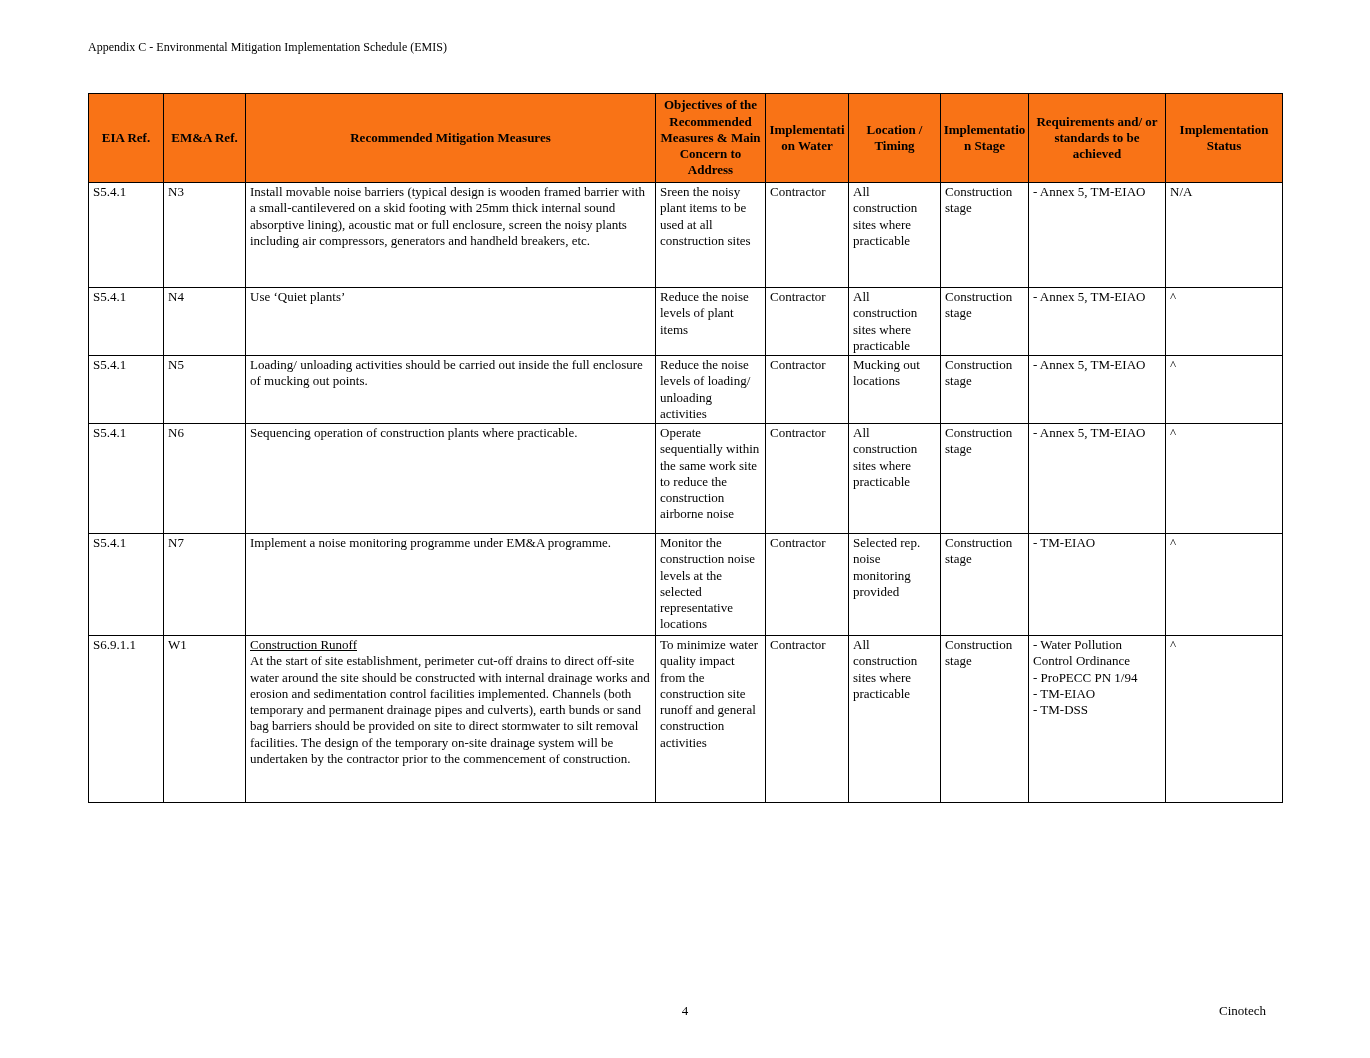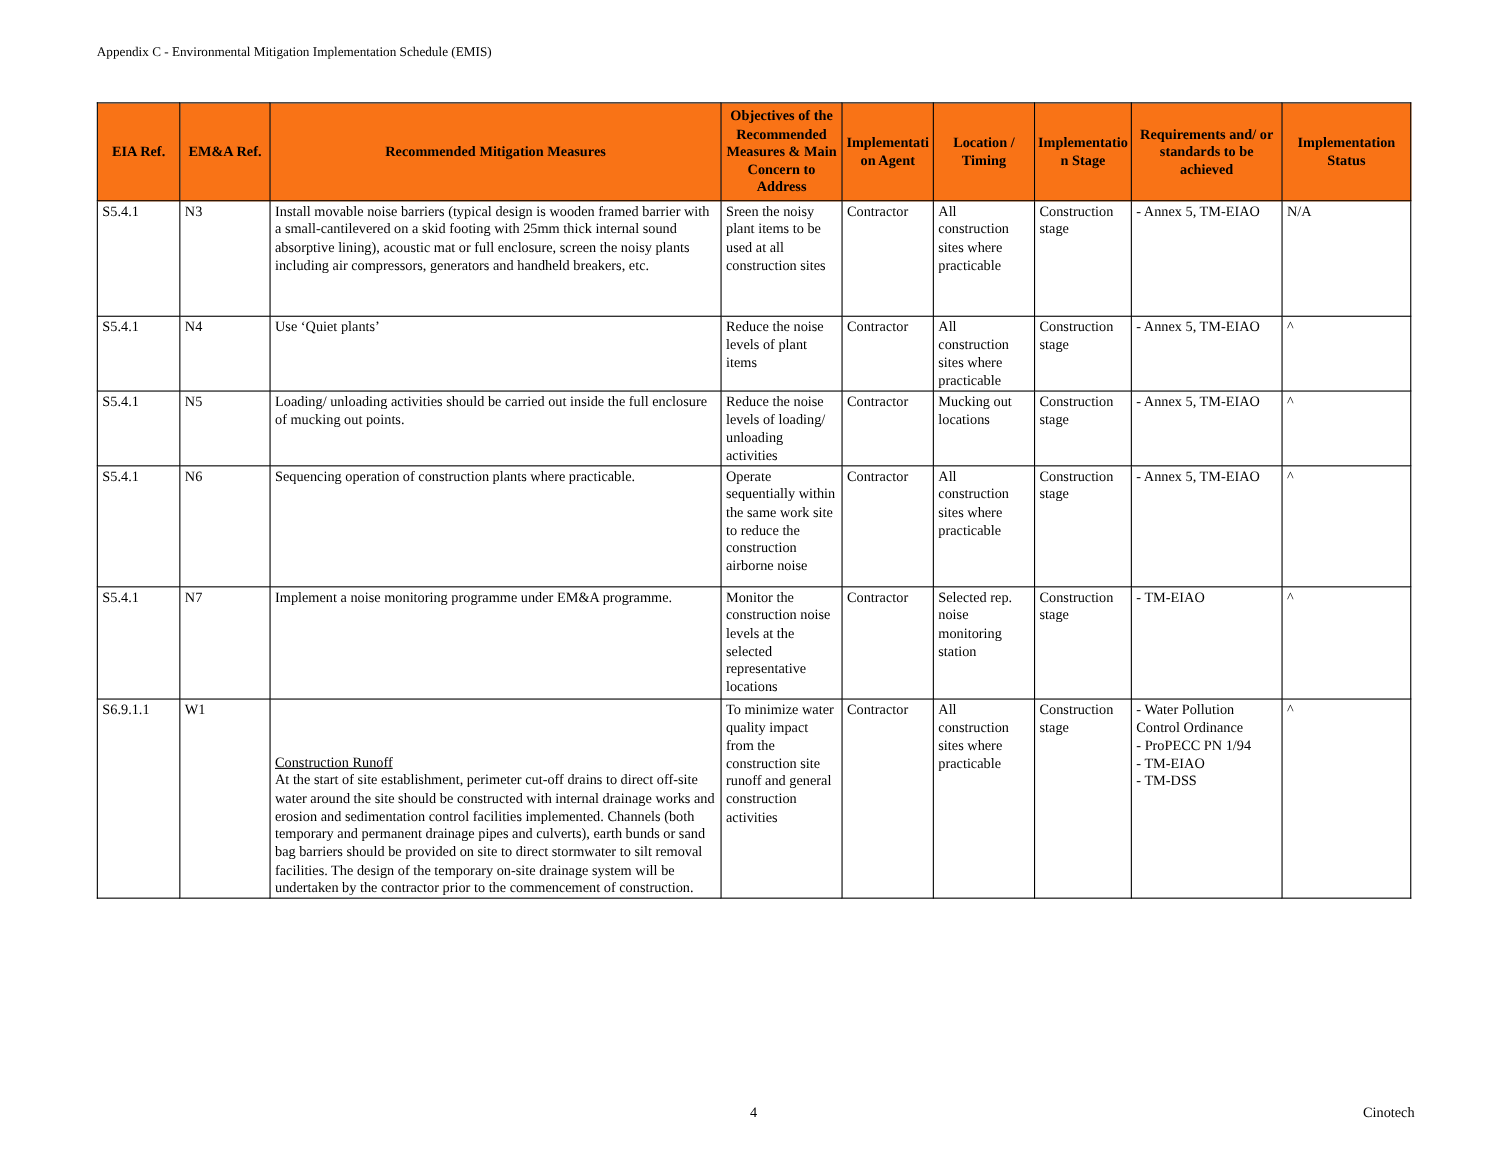--- a/index.html
+++ b/index.html
@@ -52,32 +52,32 @@
     padding: 1px 2px;
   }
   td.c-center { }
   td.section-cell {
     background: #d6d6d6;
     font-weight: bold;
     text-align: left;
     vertical-align: middle;
     padding: 0 4px;
   }
-  .measures-title { text-decoration: underline; margin-top: 48px; }
+  .measures-title { text-decoration: underline; }
   .page-footer-number {
     position: absolute;
     left: 0;
     right: 0;
     top: 1003px;
     text-align: center;
     font-size: 13px;
   }
   .page-footer-company {
     position: absolute;
-    right: 84px;
+    right: 104px;
     top: 1003px;
     font-size: 13px;
     text-align: right;
   }
 </style>
 </head>
 <body>
 
 <div class="page">
 
@@ -94,21 +94,21 @@
       <col style="width:88px">
       <col style="width:137px">
       <col style="width:117px">
     </colgroup>
     <thead>
       <tr>
         <th>EIA Ref.</th>
         <th>EM&amp;A Ref.</th>
         <th>Recommended Mitigation Measures</th>
         <th>Objectives of the Recommended Measures &amp; Main Concern to Address</th>
-        <th>Implementation Agent</th>
+        <th>Implementation Water</th>
         <th>Location / Timing</th>
         <th>Implementation Stage</th>
         <th>Requirements and/ or standards to be achieved</th>
         <th>Implementation Status</th>
       </tr>
     </thead>
     <tbody>
         <tr style="height: 105px;">
           <td class="c-center">S5.4.1</td>
           <td class="c-center">N3</td>
@@ -170,21 +170,21 @@
           <td class="c-center">^</td>
         </tr>
         <tr style="height: 102px;">
           <td class="c-center">S5.4.1</td>
           <td class="c-center">N7</td>
           <td>
             <div>Implement a noise monitoring programme under EM&amp;A programme.</div>
           </td>
           <td>Monitor the construction noise levels at the selected representative locations</td>
           <td class="c-center">Contractor</td>
-          <td>Selected rep. noise monitoring station</td>
+          <td>Selected rep. noise monitoring provided</td>
           <td class="c-center">Construction stage</td>
           <td>
             <div>- TM-EIAO</div>
           </td>
           <td class="c-center">^</td>
         </tr>
         <tr style="height: 167px;">
           <td class="c-center">S6.9.1.1</td>
           <td class="c-center">W1</td>
           <td>

